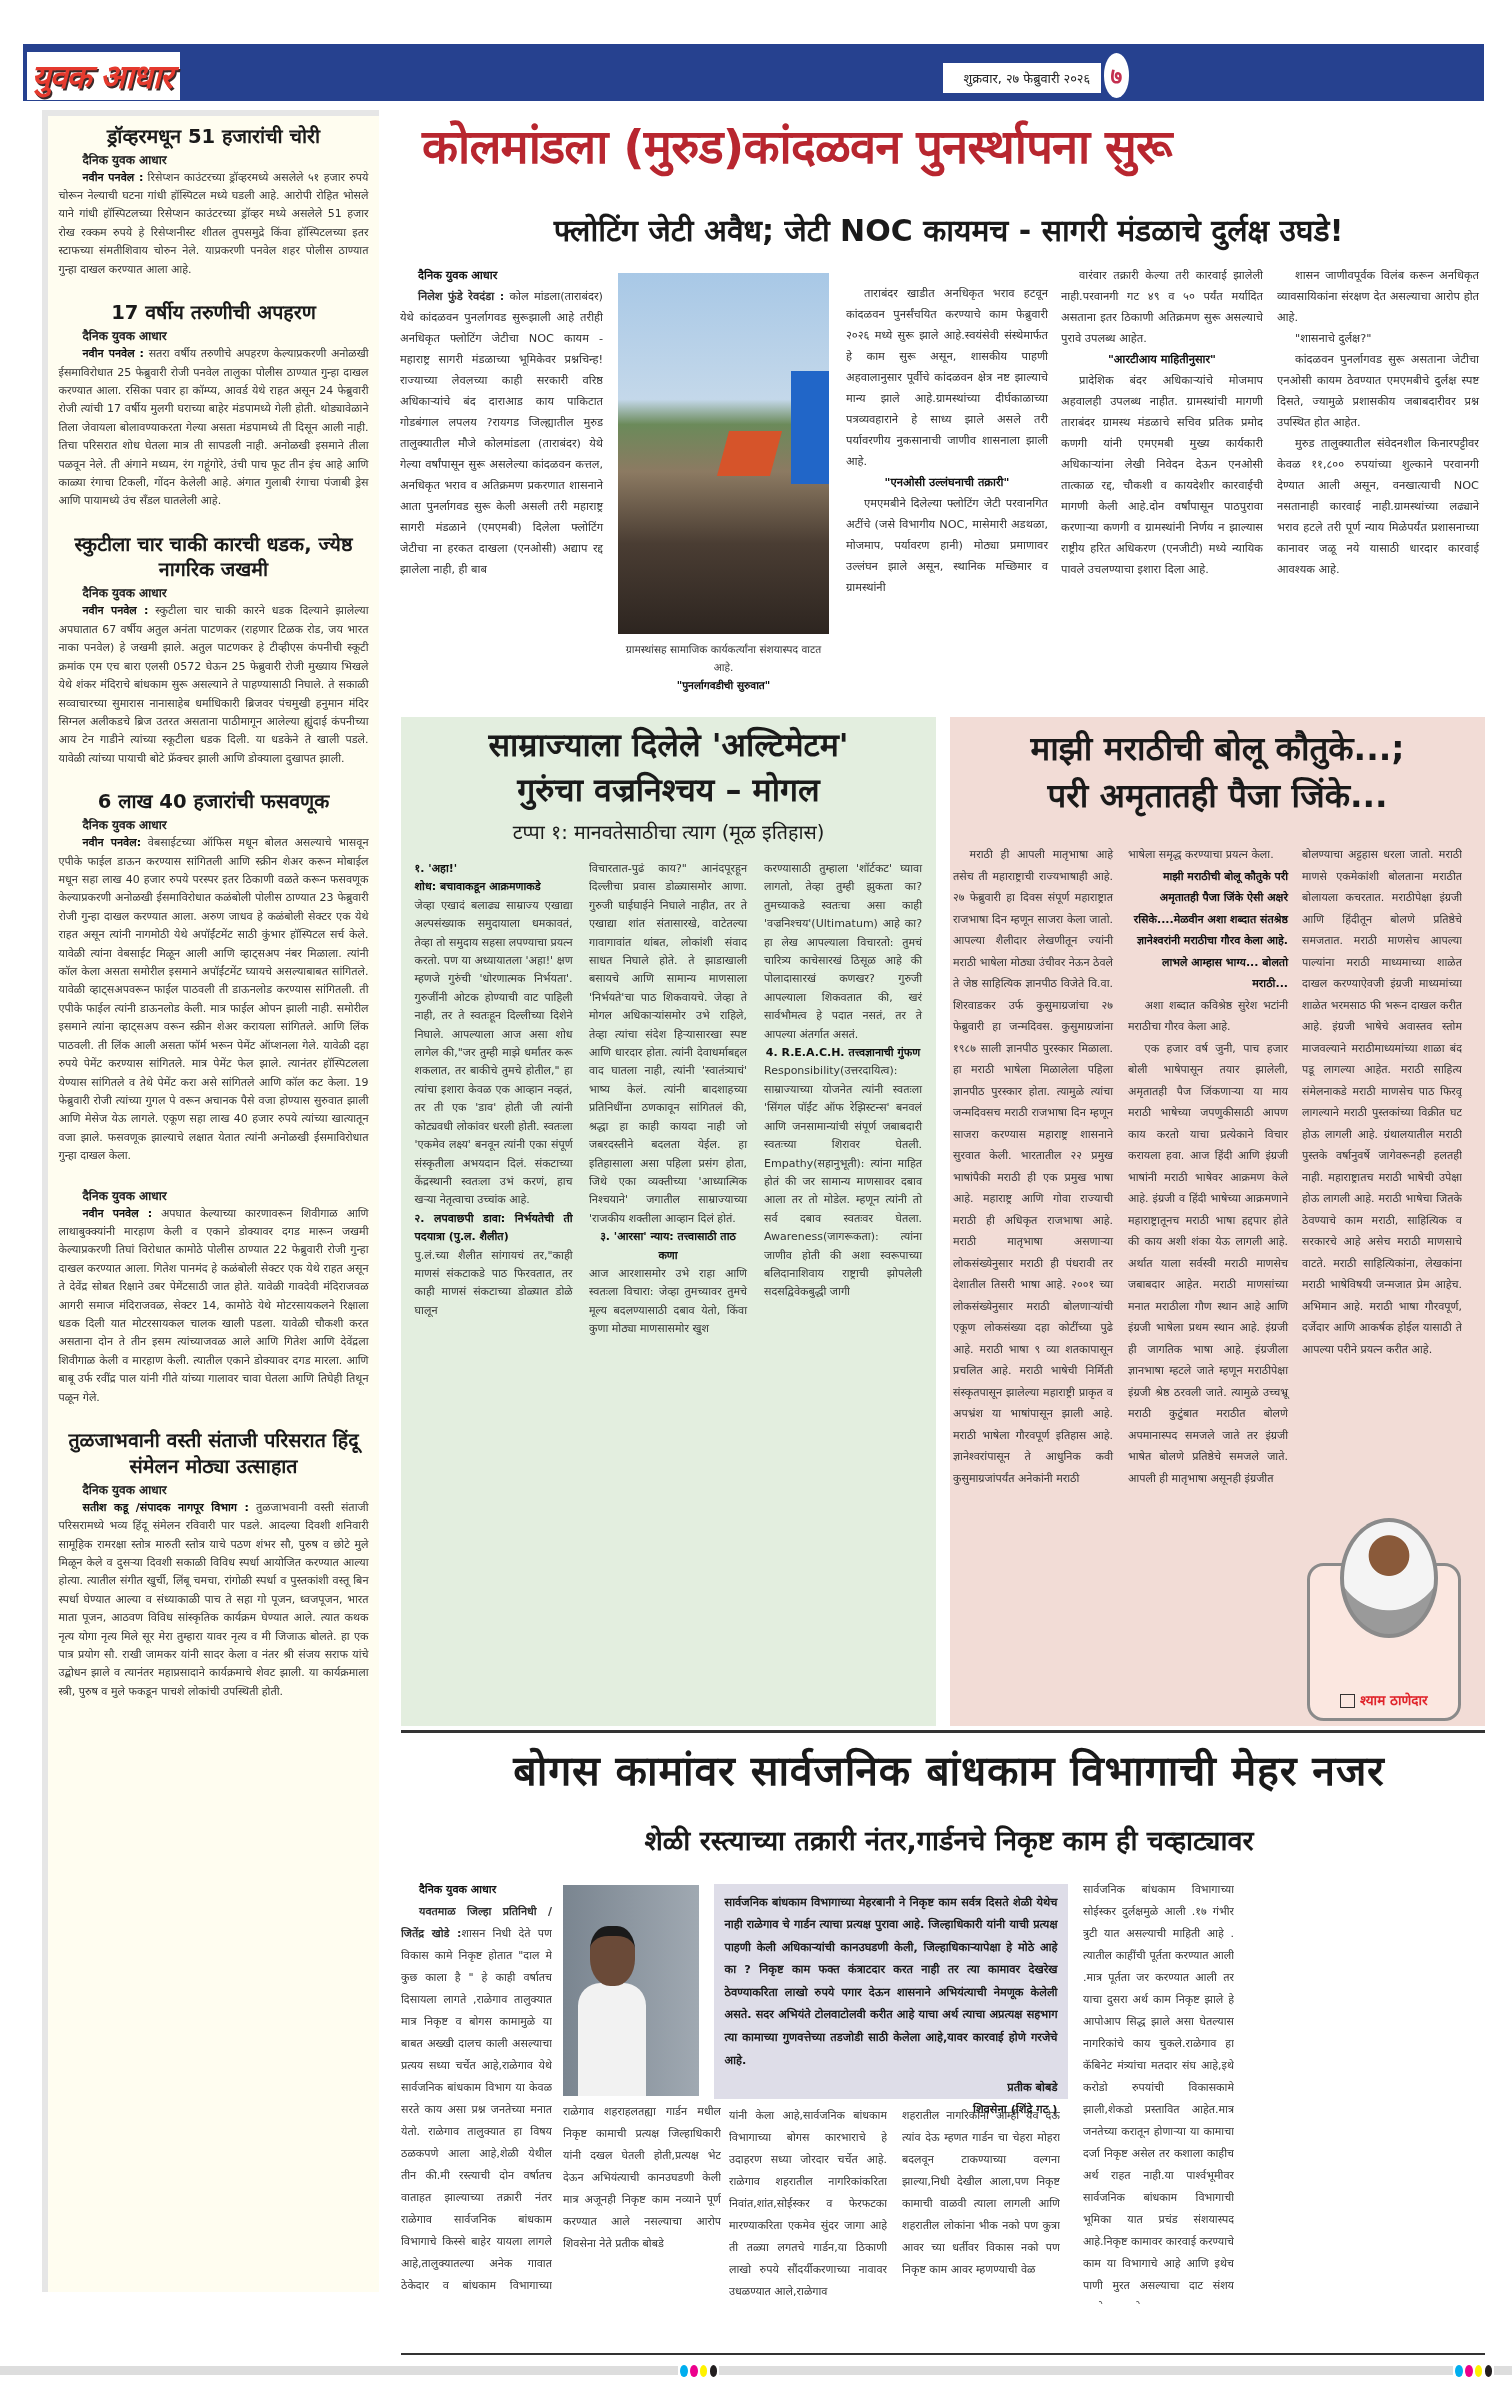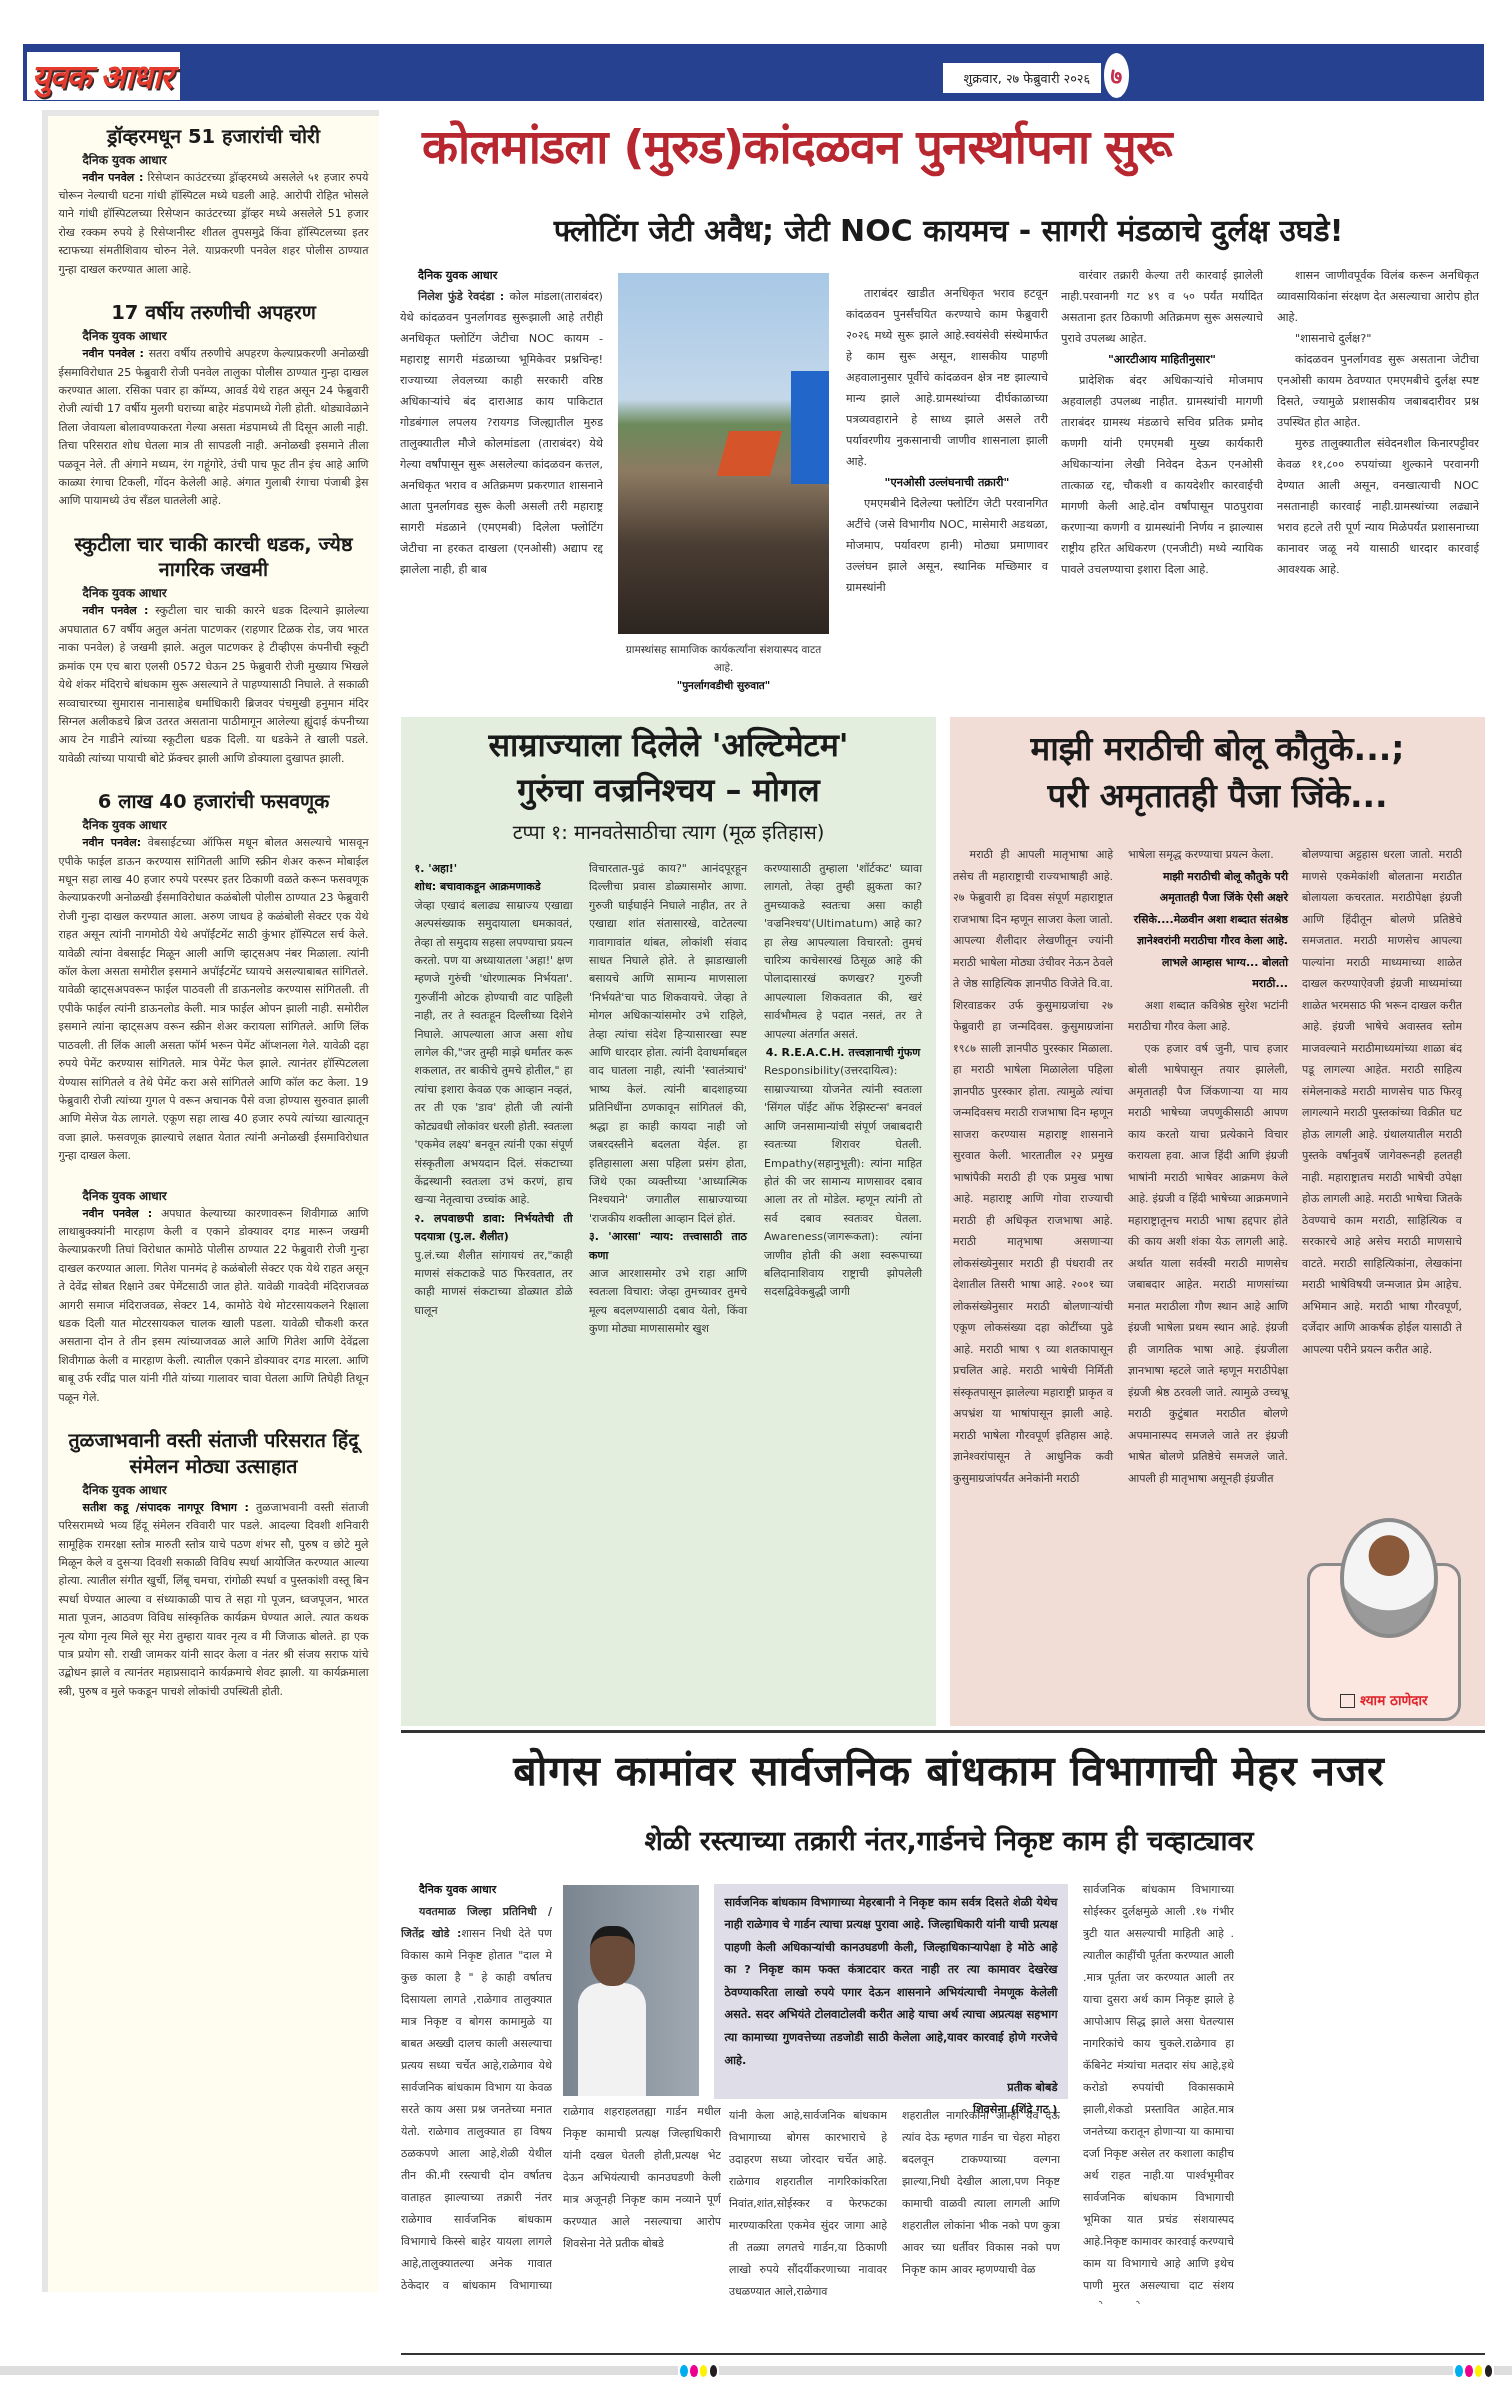--- a/index.html
+++ b/index.html
@@ -157,21 +157,21 @@
   <div class="gb-sub">टप्पा १: मानवतेसाठीचा त्याग (मूळ इतिहास)</div>
   <div class="gb-col" style="left:13.6px; width:158px;">
     <div class="hd">१. 'अहा!'</div>
     <div class="hd">शोध: बचावाकडून आक्रमणाकडे</div>
     <p>जेव्हा एखादं बलाढ्य साम्राज्य एखाद्या अल्पसंख्याक समुदायाला धमकावतं, तेव्हा तो समुदाय सहसा लपण्याचा प्रयत्न करतो. पण या अध्यायातला 'अहा!' क्षण म्हणजे गुरुंची 'धोरणात्मक निर्भयता'. गुरुजींनी ओटक होण्याची वाट पाहिली नाही, तर ते स्वतःहून दिल्लीच्या दिशेने निघाले. आपल्याला आज असा शोध लागेल की,"जर तुम्ही माझे धर्मांतर करू शकलात, तर बाकीचे तुमचे होतील," हा त्यांचा इशारा केवळ एक आव्हान नव्हतं, तर ती एक 'डाव' होती जी त्यांनी कोट्यवधी लोकांवर धरली होती. स्वतःला 'एकमेव लक्ष्य' बनवून त्यांनी एका संपूर्ण संस्कृतीला अभयदान दिलं. संकटाच्या केंद्रस्थानी स्वतःला उभं करणं, हाच खऱ्या नेतृत्वाचा उच्चांक आहे.</p>
     <div class="hd">२. लपवाछपी डावा: निर्भयतेची ती पदयात्रा (पु.ल. शैलीत)</div>
     <p>पु.लं.च्या शैलीत सांगायचं तर,"काही माणसं संकटाकडे पाठ फिरवतात, तर काही माणसं संकटाच्या डोळ्यात डोळे घालून</p>
   </div>
   <div class="gb-col" style="left:188px; width:158px;">
     <p>विचारतात-पुढं काय?" आनंदपूरहून दिल्लीचा प्रवास डोळ्यासमोर आणा. गुरुजी घाईघाईने निघाले नाहीत, तर ते एखाद्या शांत संतासारखे, वाटेतल्या गावागावांत थांबत, लोकांशी संवाद साधत निघाले होते. ते झाडाखाली बसायचे आणि सामान्य माणसाला 'निर्भयते'चा पाठ शिकवायचे. जेव्हा ते मोगल अधिकाऱ्यांसमोर उभे राहिले, तेव्हा त्यांचा संदेश हिऱ्यासारखा स्पष्ट आणि धारदार होता. त्यांनी देवाधर्माबद्दल वाद घातला नाही, त्यांनी 'स्वातंत्र्याचं' भाष्य केलं. त्यांनी बादशाहच्या प्रतिनिधींना ठणकावून सांगितलं की, श्रद्धा हा काही कायदा नाही जो जबरदस्तीने बदलता येईल. हा इतिहासाला असा पहिला प्रसंग होता, जिथे एका व्यक्तीच्या 'आध्यात्मिक निश्चयाने' जगातील साम्राज्याच्या 'राजकीय शक्तीला आव्हान दिलं होतं.</p>
-    <div class="hd" style="">३. 'आरसा' न्याय: तत्त्वासाठी ताठ कणा</div>
+    <div class="hd" style="text-align:center;">३. 'आरसा' न्याय: तत्त्वासाठी ताठ कणा</div>
     <p>आज आरशासमोर उभे राहा आणि स्वतःला विचारा: जेव्हा तुमच्यावर तुमचे मूल्य बदलण्यासाठी दबाव येतो, किंवा कुणा मोठ्या माणसासमोर खुश</p>
   </div>
   <div class="gb-col" style="left:363px; width:158px;">
     <p>करण्यासाठी तुम्हाला 'शॉर्टकट' घ्यावा लागतो, तेव्हा तुम्ही झुकता का? तुमच्याकडे स्वतःचा असा काही 'वज्रनिश्चय'(Ultimatum) आहे का? हा लेख आपल्याला विचारतो: तुमचं चारित्र्य काचेसारखं ठिसूळ आहे की पोलादासारखं कणखर? गुरुजी आपल्याला शिकवतात की, खरं सार्वभौमत्व हे पदात नसतं, तर ते आपल्या अंतर्गात असतं.</p>
     <div class="hd" style="text-align:center;">4. R.E.A.C.H. तत्त्वज्ञानाची गुंफण</div>
     <p>Responsibility(उत्तरदायित्व): साम्राज्याच्या योजनेत त्यांनी स्वतःला 'सिंगल पॉईंट ऑफ रेझिस्टन्स' बनवलं आणि जनसामान्यांची संपूर्ण जबाबदारी स्वतःच्या शिरावर घेतली. Empathy(सहानुभूती): त्यांना माहित होतं की जर सामान्य माणसावर दबाव आला तर तो मोडेल. म्हणून त्यांनी तो सर्व दबाव स्वतःवर घेतला. Awareness(जागरूकता): त्यांना जाणीव होती की अशा स्वरूपाच्या बलिदानाशिवाय राष्ट्राची झोपलेली सदसद्विवेकबुद्धी जागी</p>
   </div>
 </div>
 
 <div class="pink-box">

